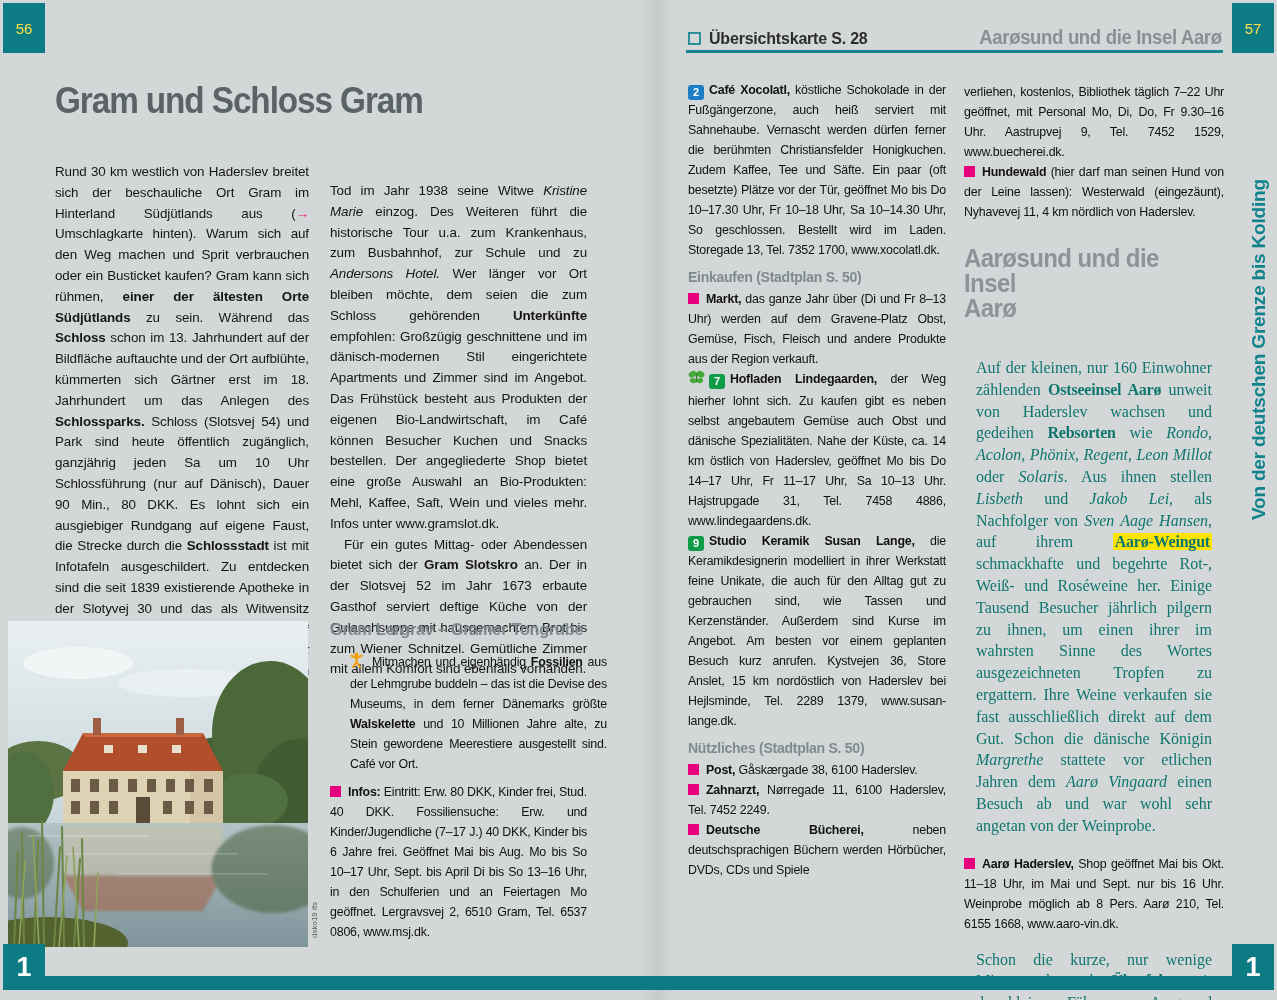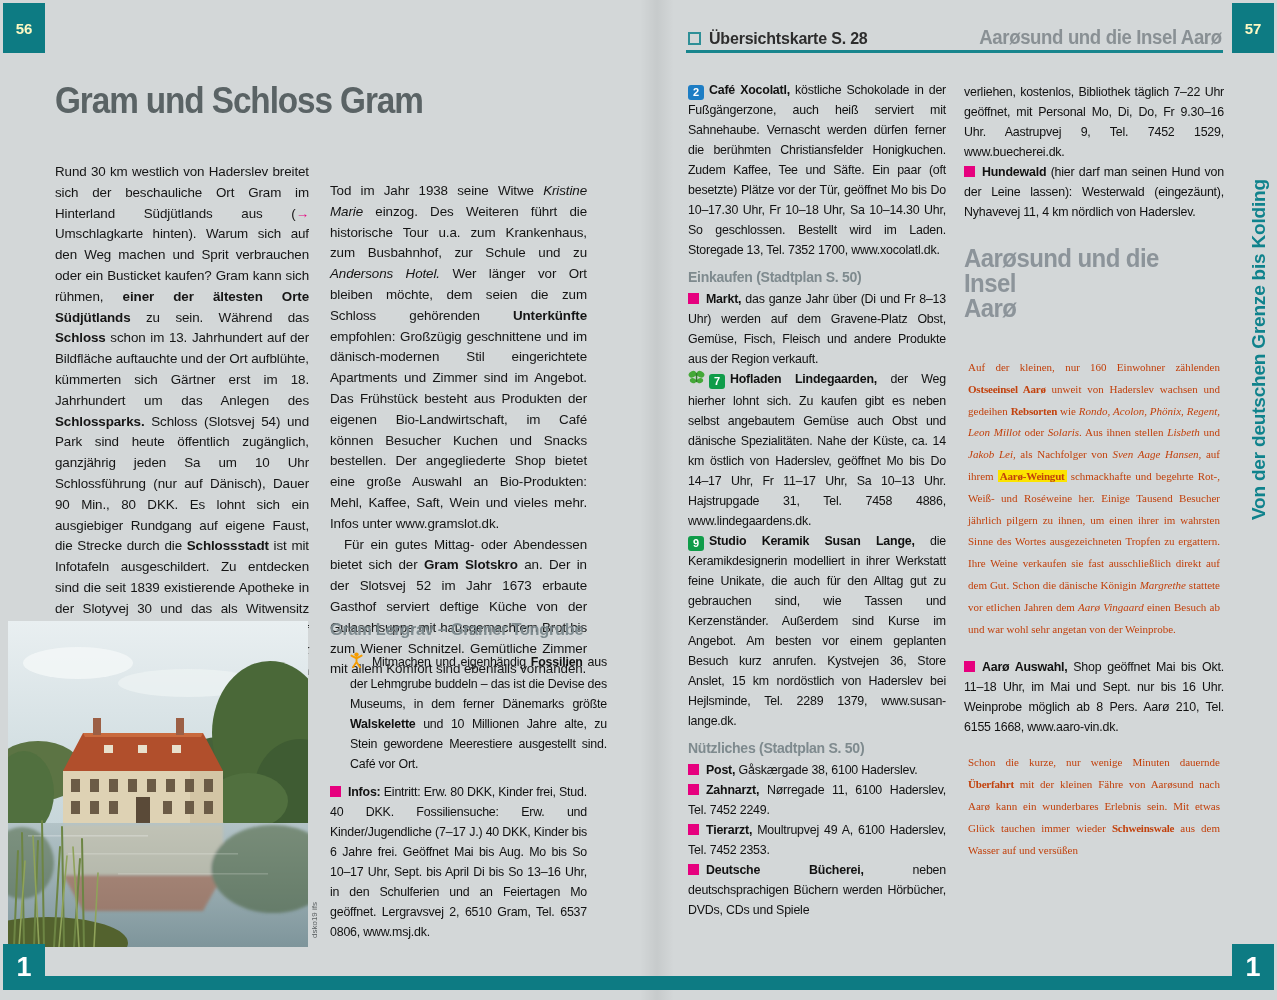--- a/index.html
+++ b/index.html
@@ -1,20 +1,20 @@
 <!DOCTYPE html>
 <html><head>
 <meta charset="utf-8">
 <style>
   html,body{margin:0;padding:0;background:#b9bec0;}
   .spread{position:relative;width:1277px;height:1000px;background:#d3d7d8;overflow:hidden;
           font-family:"Liberation Sans",sans-serif;}
   
-  .pnbox{position:absolute;width:42px;height:50px;background:#0d7b83;color:#fef9c3;
-         font-weight:bold;font-size:15px;display:flex;align-items:center;justify-content:center;}
+  .pnbox{position:absolute;width:42px;height:50px;background:#0d7b83;color:#fde047;
+         font-weight:normal;font-size:15px;display:flex;align-items:center;justify-content:center;}
   .tab1{position:absolute;width:42px;height:46px;background:#0d7b83;color:#fff;
         font-weight:bold;font-size:27px;display:flex;align-items:center;justify-content:center;}
   .botbar{position:absolute;left:45px;top:976px;width:1187px;height:14px;background:#0d7b83;}
   .gutter{position:absolute;left:640px;top:0;width:34px;height:1000px;
           background:linear-gradient(to right,rgba(0,0,0,0),rgba(0,0,0,0.06) 50%,rgba(0,0,0,0));}
   
   .main-title{position:absolute;left:55px;top:80px;margin:0;font-size:37px;font-weight:bold;
               color:#5a6365;letter-spacing:-1.2px;transform:scaleX(.9);transform-origin:left;white-space:nowrap;}
   .subhead{position:absolute;margin:0;font-size:17px;font-weight:bold;color:#7d8a8e;
            letter-spacing:-0.3px;transform:scaleX(.96);transform-origin:left;white-space:nowrap;}
@@ -27,22 +27,22 @@
   .maphead{position:absolute;left:688px;top:30px;font-size:16px;font-weight:bold;color:#2d2d2d;
            letter-spacing:-0.2px;}
   .mapsq{display:inline-block;width:9px;height:9px;border:2px solid #2e8f97;margin-right:8px;vertical-align:-1px;}
   .rule{position:absolute;left:686px;top:50px;width:537px;height:3px;background:#17858d;}
   
   .col{position:absolute;}
   .body-sans{font-size:13.4px;line-height:20.8px;text-align:justify;color:#151515;letter-spacing:-0.1px;margin:0;}
   .indent{text-indent:14px;}
   .cond{font-size:12.4px;line-height:20px;text-align:justify;color:#111;letter-spacing:-0.2px;}
   .entry{margin:0;text-align:justify;}
-  .serif{font-family:"Liberation Serif",serif;font-size:11px;line-height:21.8px;
-         text-align:justify;color:#c2410c;letter-spacing:0;margin:4px;}
+  .serif{font-family:"Liberation Serif",serif;font-size:16px;line-height:21.8px;
+         text-align:justify;color:#0f766e;letter-spacing:0;margin:12px;}
   .serif b{letter-spacing:-0.2px;}
   .hl{background:#fbe400;padding:0 2px;}
   .pink{color:#e6007e;font-weight:bold;}
   .sq{display:inline-block;width:11px;height:11px;background:#e6007e;margin-right:7px;vertical-align:-1px;}
   .badge{display:inline-block;width:16px;height:15px;border-radius:3px;color:#fff;font-weight:bold;
          font-size:11px;line-height:15px;text-align:center;vertical-align:-2px;margin-right:5px;letter-spacing:0;}
   .badge.blue{background:#1d7dc4;}
   .badge.green{background:#0f9c49;}
   .icon-inline{display:inline-block;vertical-align:-2px;margin-right:4px;}
   
@@ -181,30 +181,29 @@
               <ellipse cx="12.5" cy="4.2" rx="4" ry="3.1" transform="rotate(25 12.5 4.2)"></ellipse>
               <ellipse cx="5" cy="10.6" rx="3.2" ry="2.5" transform="rotate(20 5 10.6)"></ellipse>
               <ellipse cx="12" cy="10.6" rx="3.2" ry="2.5" transform="rotate(-20 12 10.6)"></ellipse>
             </g>
             <rect x="7.8" y="2.8" width="1.5" height="9.4" rx="0.7" fill="#2e7d27"></rect>
           </svg></span><span class="badge green">7</span><b>Hofladen Lindegaarden,</b><span> der Weg hierher lohnt sich. Zu kaufen gibt es neben selbst angebautem Gemüse auch Obst und dänische Spezialitäten. Nahe der Küste, ca. 14 km östlich von Haderslev, geöffnet Mo bis Do 14–17 Uhr, Fr 11–17 Uhr, Sa 10–13 Uhr. Hajstrupgade 31, Tel. 7458 4886, www.lindegaardens.dk.</span></p>
     <p class="entry"><span class="badge green">9</span><b>Studio Keramik Susan Lange,</b><span> die Keramikdesignerin modelliert in ihrer Werkstatt feine Unikate, die auch für den Alltag gut zu gebrauchen sind, wie Tassen und Kerzenständer. Außerdem sind Kurse im Angebot. Am besten vor einem geplanten Besuch kurz anrufen. Kystvejen 36, Store Anslet, 15 km nordöstlich von Haderslev bei Hejlsminde, Tel. 2289 1379, www.susan-lange.dk.</span></p>
     <h4 class="svc-head">Nützliches (Stadtplan S. 50)</h4>
     <p class="entry"><span class="sq"></span><b>Post,</b><span> Gåskærgade 38, 6100 Haderslev.</span></p>
     <p class="entry"><span class="sq"></span><b>Zahnarzt,</b><span> Nørregade 11, 6100 Haderslev, Tel. 7452 2249.</span></p>
-    <p class="entry"><span class="sq"></span><b>Tierarzt,</b><span> Moultrupvej 49 A, 6100 Haderslev, Tel. 7452 2353.</span></p>
     <p class="entry"><span class="sq"></span><b>Deutsche Bücherei,</b><span> neben deutschsprachigen Büchern werden Hörbücher, DVDs, CDs und Spiele</span></p>
   </div>
 
   <div class="col" style="left:964px;top:82px;width:260px;">
     <p class="entry cond">verliehen, kostenlos, Bibliothek täglich 7–22 Uhr geöffnet, mit Personal Mo, Di, Do, Fr 9.30–16 Uhr. Aastrupvej 9, Tel. 7452 1529, www.buecherei.dk.</p>
     <p class="entry cond"><span class="sq"></span><b>Hundewald</b><span> (hier darf man seinen Hund von der Leine lassen): Westerwald (eingezäunt), Nyhavevej 11, 4 km nördlich von Haderslev.</span></p>
     <h2 class="sect-head"><span>Aarøsund und die Insel</span><br><span>Aarø</span></h2>
     <p class="serif" style="margin-top:36px;">Auf der kleinen, nur 160 Einwohner zählenden <b>Ostseeinsel Aarø</b> unweit von Haderslev wachsen und gedeihen <b>Rebsorten</b> wie <i>Rondo, Acolon, Phönix, Regent, Leon Millot</i> oder <i>Solaris</i>. Aus ihnen stellen <i>Lisbeth</i> und <i>Jakob Lei</i>, als Nachfolger von <i>Sven Aage Hansen</i>, auf ihrem <span class="hl"><b>Aarø-Weingut</b></span> schmackhafte und begehrte Rot-, Weiß- und Roséweine her. Einige Tausend Besucher jährlich pilgern zu ihnen, um einen ihrer im wahrsten Sinne des Wortes ausgezeichneten Tropfen zu ergattern. Ihre Weine verkaufen sie fast ausschließlich direkt auf dem Gut. Schon die dänische Königin <i>Margrethe</i> stattete vor etlichen Jahren dem <i>Aarø Vingaard</i> einen Besuch ab und war wohl sehr angetan von der Weinprobe.</p>
-    <p class="entry cond" style="margin-top:17px;"><span class="sq"></span><b>Aarø Auswahl,</b><span> Shop geöffnet Mai bis Okt. 11–18 Uhr, im Mai und Sept. nur bis 16 Uhr. Weinprobe möglich ab 8 Pers. Aarø 210, Tel. 6155 1668, www.aaro-vin.dk.</span></p>
+    <p class="entry cond" style="margin-top:17px;"><span class="sq"></span><b>Aarø Haderslev,</b><span> Shop geöffnet Mai bis Okt. 11–18 Uhr, im Mai und Sept. nur bis 16 Uhr. Weinprobe möglich ab 8 Pers. Aarø 210, Tel. 6155 1668, www.aaro-vin.dk.</span></p>
     <p class="serif" style="margin-top:15px;">Schon die kurze, nur wenige Minuten dauernde <b>Überfahrt</b> mit der kleinen Fähre von Aarøsund nach Aarø kann ein wunderbares Erlebnis sein. Mit etwas Glück tauchen immer wieder <b>Schweinswale</b> aus dem Wasser auf und versüßen</p>
   </div>
 
   <div class="vside">Von der deutschen Grenze bis Kolding</div>
 
   <div class="botbar"></div>
   <div class="tab1" style="left:3px;top:944px;">1</div>
   <div class="tab1" style="left:1232px;top:944px;">1</div>
 
 </div>

